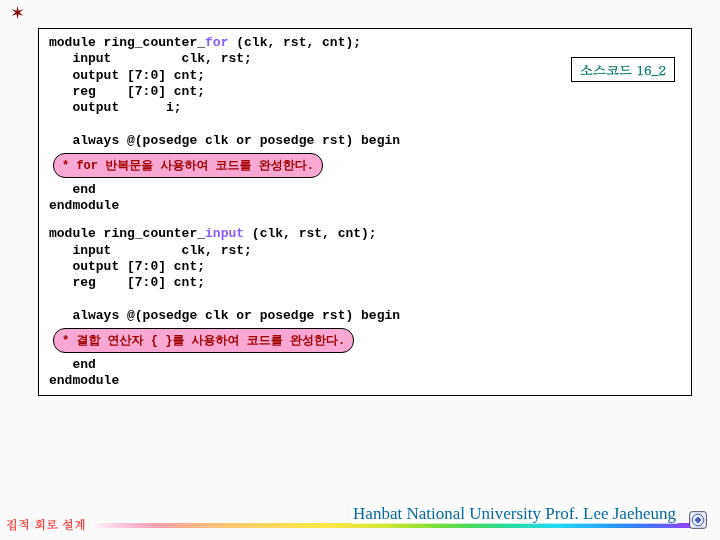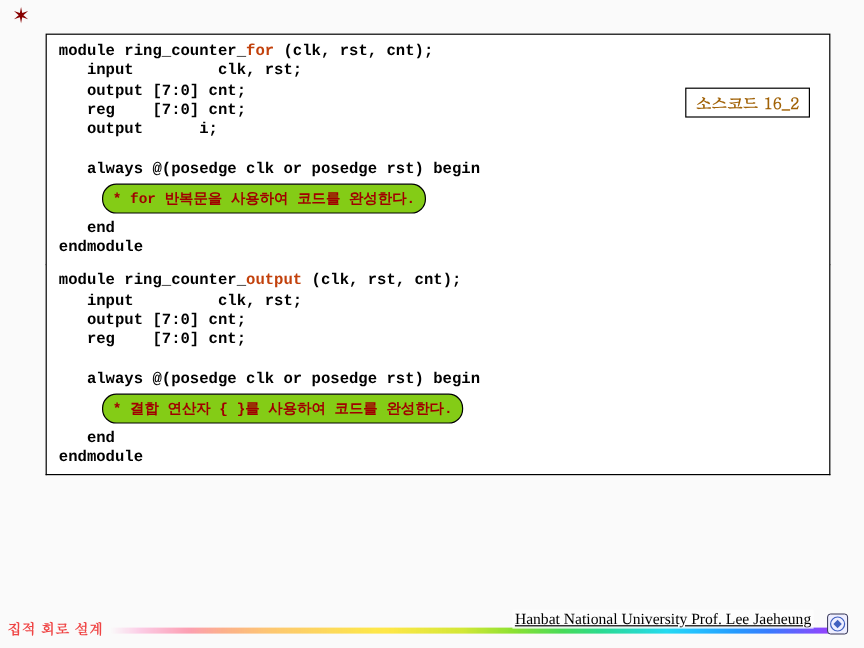--- a/index.html
+++ b/index.html
@@ -53,44 +53,44 @@
   }
   pre {
     margin: 0;
     font-family: "Courier New", monospace;
     font-size: 13px;
     font-weight: bold;
     line-height: 1.25;
     white-space: pre;
     color: #000;
   }
-  .kw-blue { color: #c2410c; }
+  .kw-blue { color: #8b5cf6; }
   .src-tag {
     position: absolute;
-    top: 44px;
+    top: 28px;
     right: 16px;
     border: 1px solid #000;
     background: #fff;
     padding: 2px 8px;
     font-family: "Batang", "Malgun Gothic", serif;
     font-size: 13px;
     font-weight: 700;
-    color: #a16207;
+    color: #0f766e;
   }
   .note {
-    margin: 4px 0 4px 36px;
+    margin: 4px 0 4px 4px;
     border: 1px solid #000;
     border-radius: 12px;
     padding: 3px 8px;
     display: inline-block;
     font-family: "Courier New", monospace;
     font-size: 12px;
     font-weight: bold;
     color: #a00000;
-    background: #84cc16;
+    background: #f9a8d4;
   }
 
   .footer {
     position: absolute;
     bottom: 6px;
     left: 0;
     right: 0;
     height: 22px;
   }
   .footer-left {
@@ -119,25 +119,24 @@
       rgba(0,200,220,0.85) 76%,
       rgba(40,100,255,0.85) 90%,
       rgba(120,0,220,0.75) 100%);
     filter: blur(0.6px) saturate(1.3);
   }
   .footer-right {
     position: absolute;
     right: 42px;
     bottom: 10px;
     font-family: "Times New Roman", serif;
-    font-size: 13px;
-    color: #000000;
+    font-size: 17px;
+    color: #0369a1;
     background: rgba(255,255,255,0.65);
     padding: 0 2px;
-    text-decoration: underline;
   }
   .logo {
     position: absolute;
     right: 12px;
     bottom: 4px;
     width: 20px;
     height: 20px;
   }
 </style>
 </head>
@@ -157,21 +156,21 @@
 <span>   reg    [7:0] cnt;</span>
 <span>   output      i;</span>
 <span> </span>
 <span>   always @(posedge clk or posedge rst) begin</span></pre>
     <div class="note">* for 반복문을 사용하여 코드를 완성한다.</div>
 <pre><span>   end</span>
 <span>endmodule</span></pre>
   </div>
 
   <div class="code-box">
-<pre><span>module ring_counter_</span><span class="kw-blue">output</span><span> (clk, rst, cnt);</span>
+<pre><span>module ring_counter_</span><span class="kw-blue">input</span><span> (clk, rst, cnt);</span>
 <span>   input         clk, rst;</span>
 <span>   output [7:0] cnt;</span>
 <span>   reg    [7:0] cnt;</span>
 <span> </span>
 <span>   always @(posedge clk or posedge rst) begin</span></pre>
     <div class="note">* 결합 연산자 { }를 사용하여 코드를 완성한다.</div>
 <pre><span>   end</span>
 <span>endmodule</span></pre>
   </div>
 

